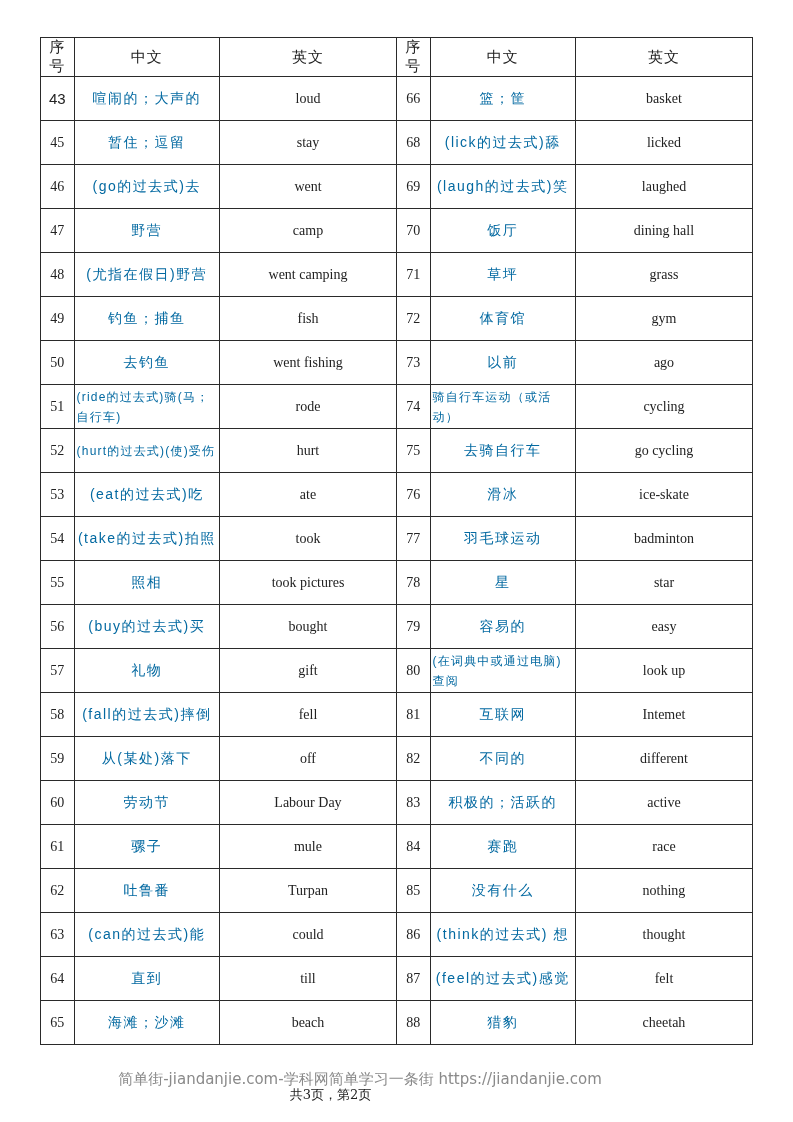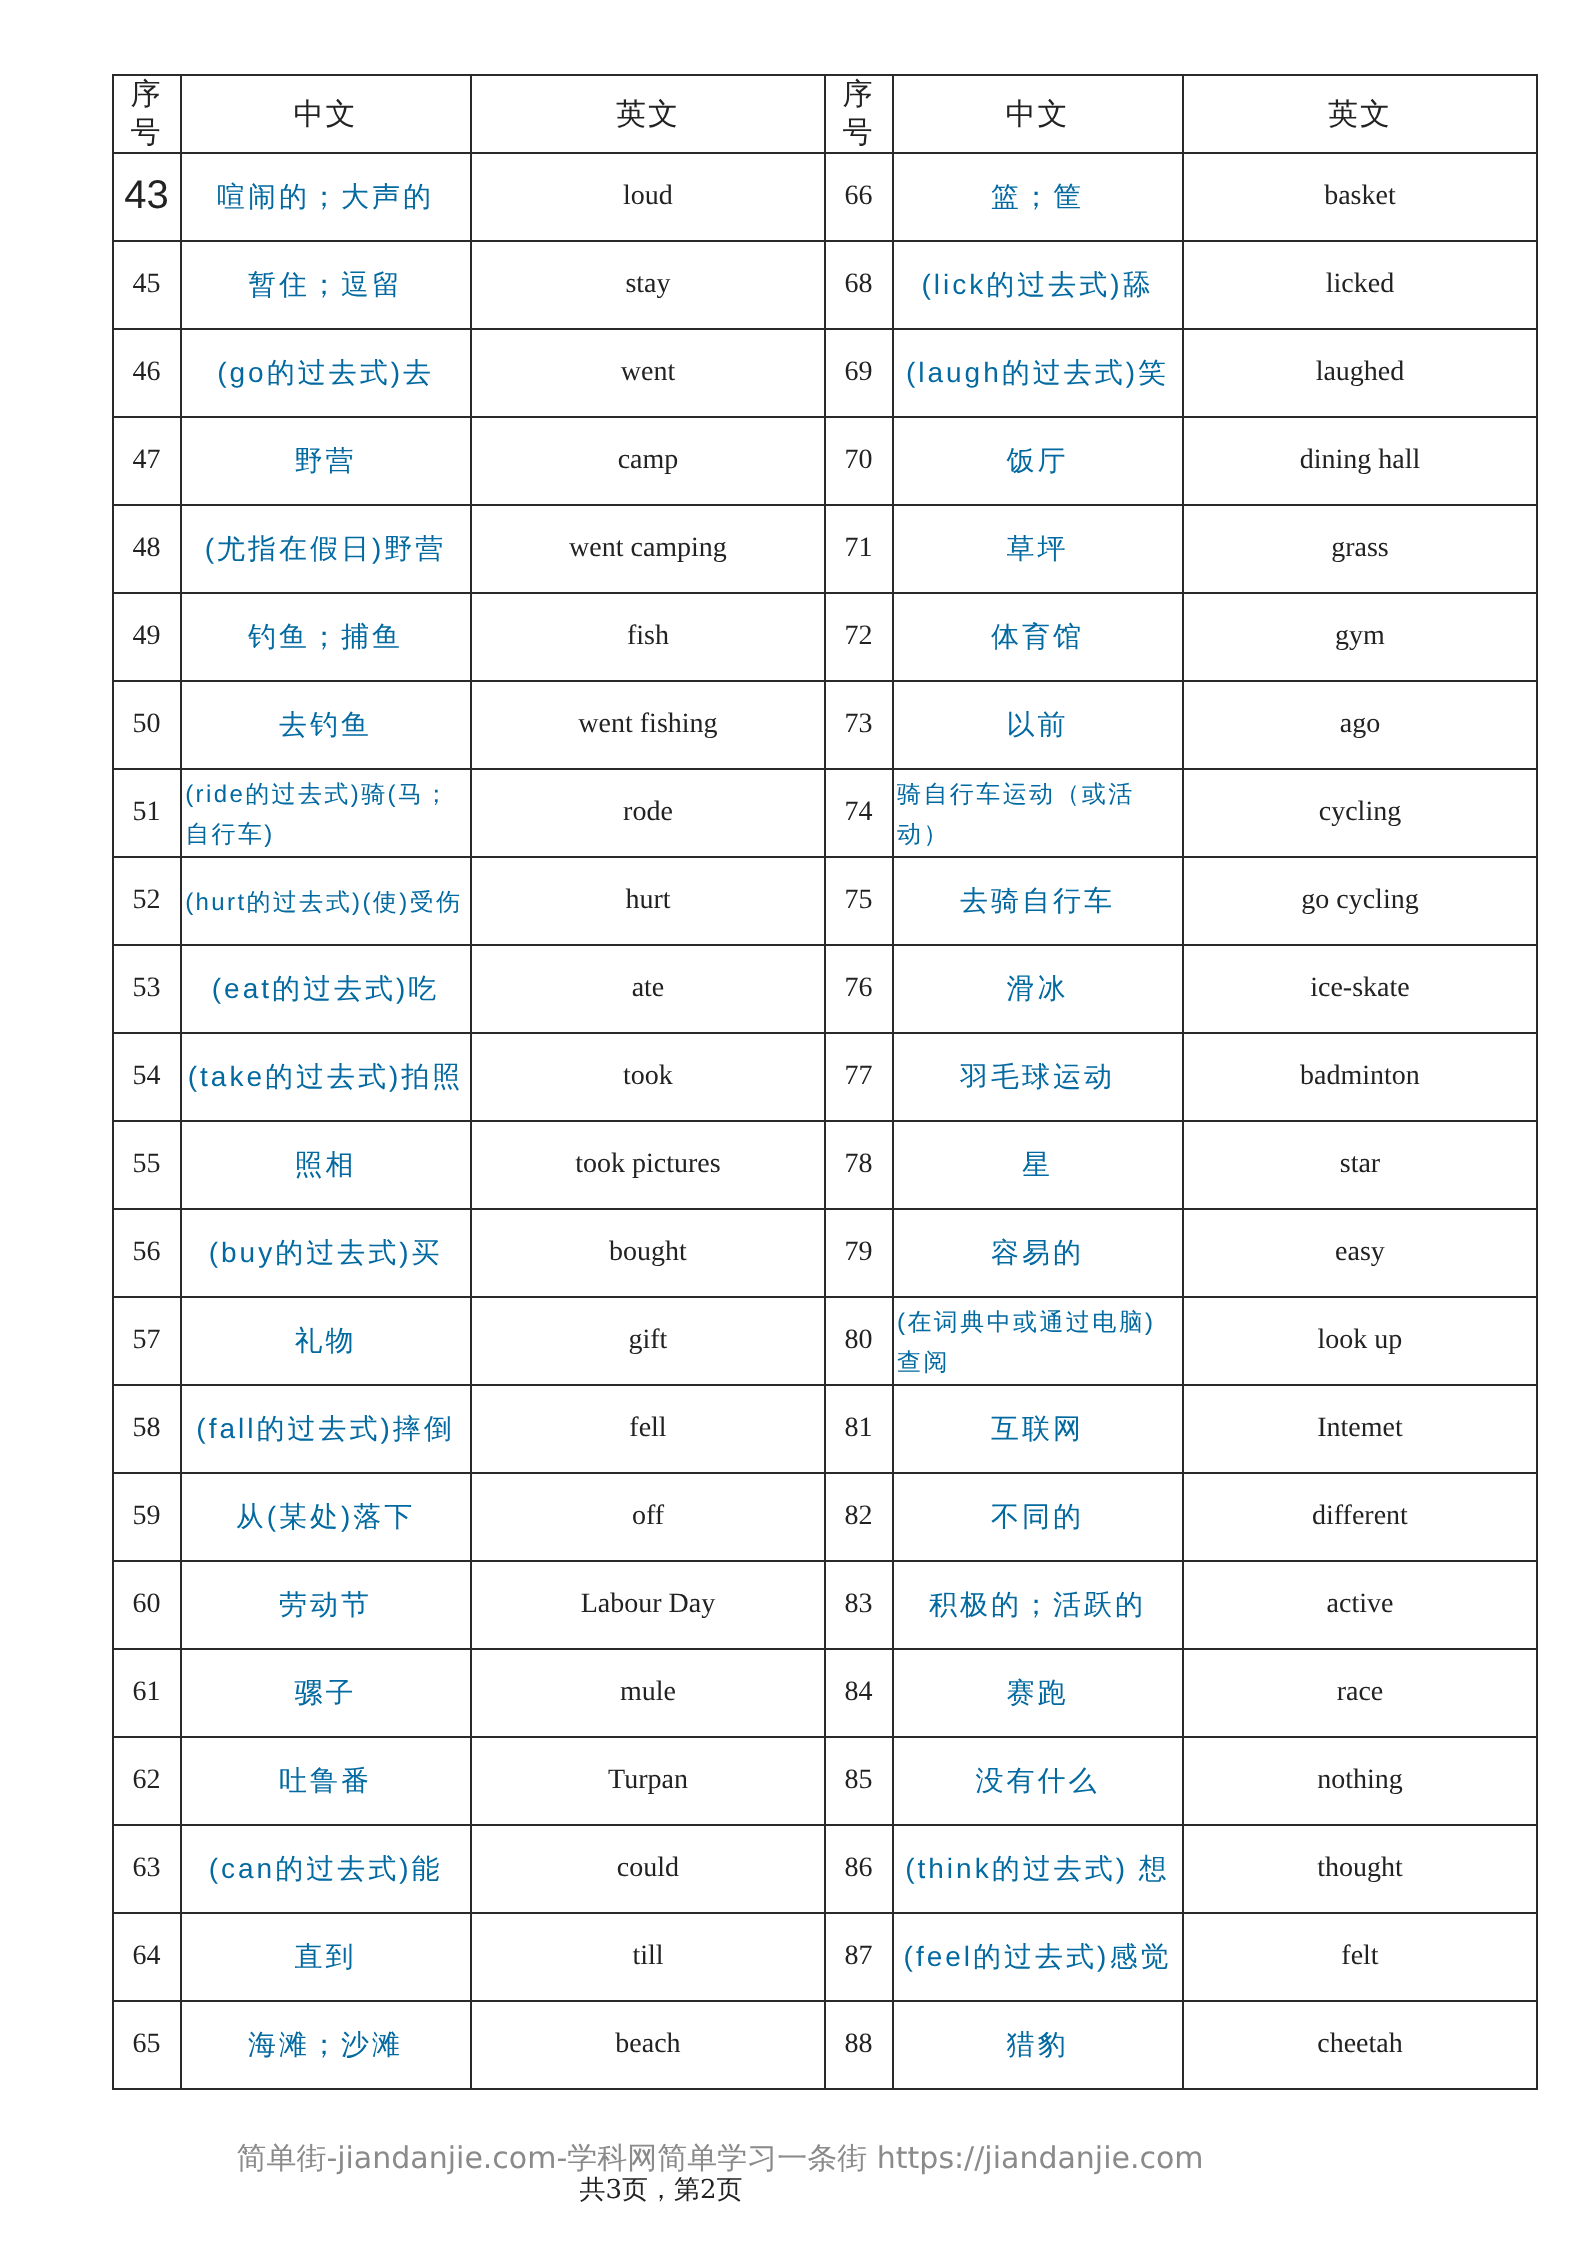--- a/index.html
+++ b/index.html
@@ -1,31 +1,31 @@
 <!DOCTYPE html>
 <html><head>
   <meta charset="utf-8">
   <style>
     html, body { margin: 0; padding: 0; background: #ffffff; }
     body { width: 793px; height: 1122px; position: relative; overflow: hidden; font-family: "Liberation Serif", "DejaVu Serif", serif; color: #222; }
     .vocab-table {
-      position: absolute; left: 56px; top: 37px;
+      position: absolute; left: 40px; top: 37px;
       width: 713px; border-collapse: collapse; table-layout: fixed;
     }
     .vocab-table td, .vocab-table th {
       border: 1.3px solid #2a2a2a; padding: 0 2px; text-align: center; vertical-align: middle;
       overflow: hidden;
     }
     .vocab-table th { height: 28px; font-weight: normal; font-size: 15px; font-family: "DejaVu Serif", serif; letter-spacing: 1px; }
     .vocab-table td { height: 43px; font-size: 14px; }
     .col-num { width: 33px; }
     .col-cn { width: 143px; }
     .col-en { width: 174px; }
     .num { font-family: "Liberation Serif", serif; font-size: 15px; }
-    .num.sans { font-family: "Liberation Sans", sans-serif; font-size: 20px; }
+    .num.sans { font-family: "Liberation Sans", sans-serif; font-size: 15px; }
     .cn { font-family: Liberation Sans, sans-serif; font-size: 12.5px; letter-spacing: 1.5px; color: #0369a1; }
     .cn.wrap { text-align: left; line-height: 20px; font-size: 12px; letter-spacing: 1.2px; margin-top: 36px; }
     .en { font-family: Liberation Serif, serif; font-size: 14.5px; color: #222; }
     .watermark {
       position: absolute; left: 0; width: 720px; top: 1070px; text-align: center;
       font-family: "DejaVu Sans", sans-serif; font-size: 15px; color: #8a8a8a; white-space: nowrap;
     }
     .page-info {
       position: absolute; left: 0; width: 661px; top: 1086px; text-align: center;
       font-family: "DejaVu Serif", serif; font-size: 13px; color: #222;

